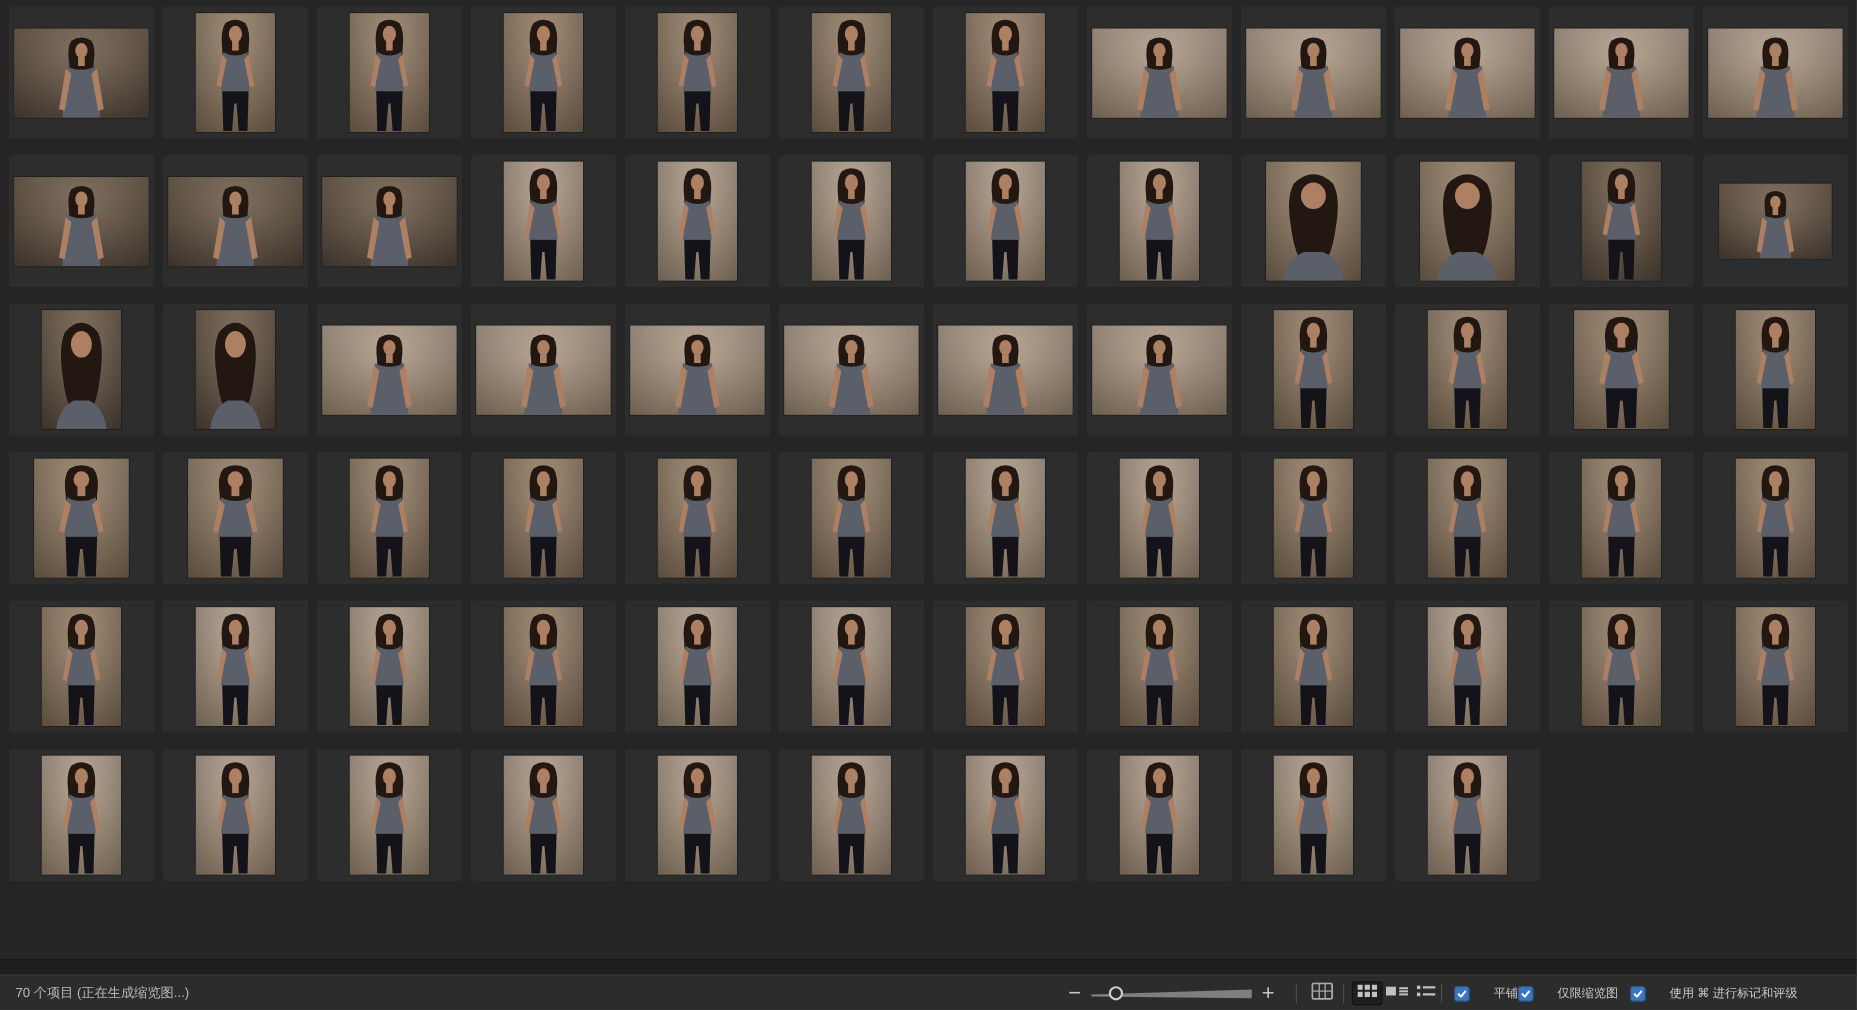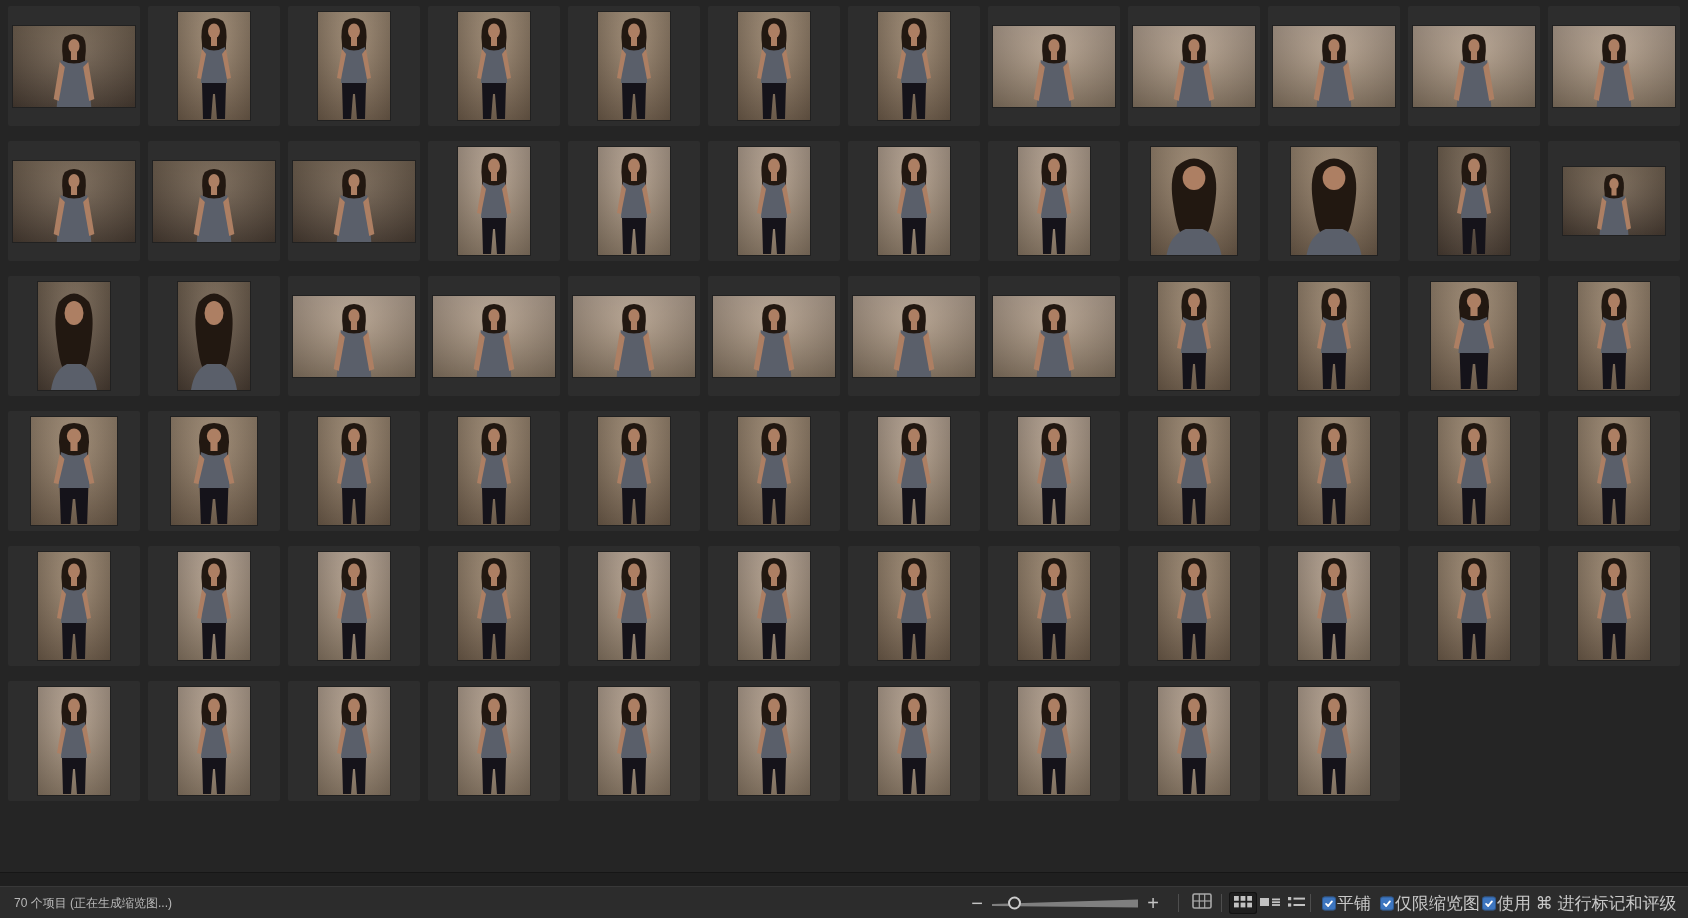--- a/index.html
+++ b/index.html
@@ -29,21 +29,21 @@
             cursor:default;user-select:none;}
   .slider-track{left:992px;width:148px;height:14px;}
   .slider-knob{left:1008px;width:13px;height:13px;border:2px solid #cdcdcd;border-radius:50%;
                background:#2c2c2c;box-sizing:border-box;}
   .tb-divider{width:1px;height:18px;background:#4e4e4e;}
   .view-btn{width:28px;height:22px;display:flex;align-items:center;justify-content:center;border-radius:3px;}
   .view-btn.active{background:#1e1e1e;box-shadow:inset 0 0 0 1px #121212;}
   .cb-group{display:flex;align-items:center;}
   .checkbox{width:14px;height:14px;border-radius:3px;background:#3d76c0;display:flex;
             align-items:center;justify-content:center;box-shadow:inset 0 0 0 1px rgba(0,0,0,.25);}
-  .cb-label{font-size:17px;color:#c8c8c8;margin-left:1px;white-space:nowrap;}
+  .cb-label{font-size:11px;color:#c8c8c8;margin-left:22px;white-space:nowrap;}
 </style>
 </head>
 <body>
 
 <div class="app">
 
   <div class="content">
     <div class="grid">
         <div class="grid-row">
           <div class="cell">

